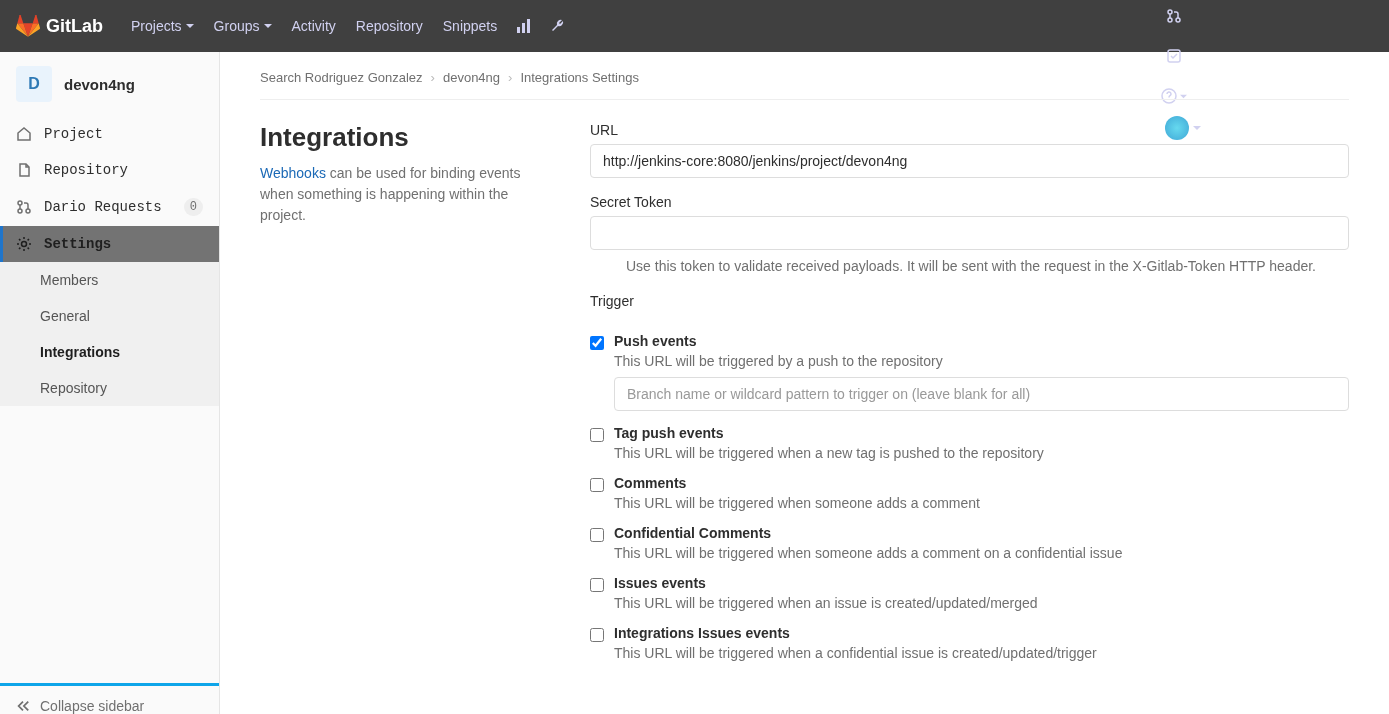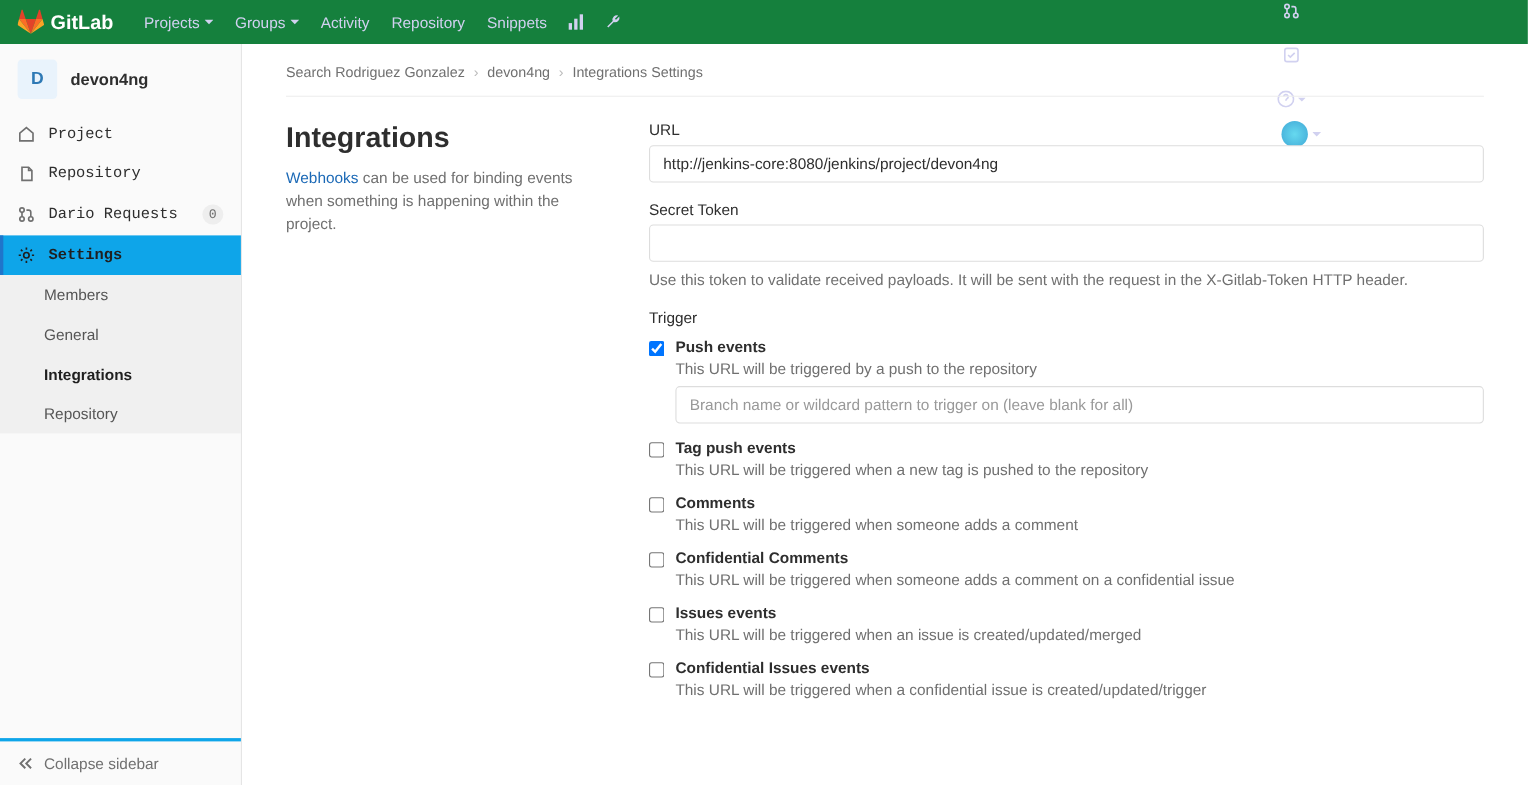--- a/index.html
+++ b/index.html
@@ -7,22 +7,22 @@
     font-family: "Segoe UI", -apple-system, Helvetica, Arial, sans-serif;
     font-size: 14px;
     color: #2e2e2e;
     background: #fff;
     width: 1389px;
     height: 714px;
     overflow: hidden;
   }
   
   .navbar {
-    height: 40px;
-    background: #15803d;
+    height: 52px;
+    background: #404040;
     display: flex;
     align-items: center;
     padding: 0 16px;
     color: #d1d1f0;
   }
   .navbar-left { display: flex; align-items: center; gap: 0; }
   .logo { display: flex; align-items: center; margin-right: 18px; cursor: pointer; }
   .logo svg { width: 24px; height: 24px; }
   .logo-text { color: #fff; font-weight: 700; font-size: 18px; margin-left: 6px; }
   .nav-item {
@@ -92,21 +92,21 @@
   .side-link {
     display: flex; align-items: center;
     padding: 10px 16px;
     color: #2e2e2e;
     font-size: 14px;
     cursor: pointer;
     font-family: Liberation Mono, monospace;
   }
   .side-link .icon { width: 16px; margin-right: 12px; color: #707070; display:flex; }
   .side-link.active {
-    background: #0ea5e9;
+    background: #737373;
     border-left: 3px solid #1f75cb;
     padding-left: 13px;
     font-weight: 700;
     color: #1f1f1f;
   }
   .side-link.active .icon { color: #1f1f1f; }
   .badge {
     margin-left: auto;
     background: #eee;
     color: #707070;
@@ -165,23 +165,23 @@
     width: 100%;
     height: 34px;
     border: 1px solid #ddd;
     border-radius: 4px;
     padding: 0 12px;
     font-size: 14px;
     color: #2e2e2e;
     background: #fff;
   }
   .text-input::placeholder { color: #999; }
-  .help-text { color: #707070; font-size: 14px; margin-top: 6px; line-height: 1.5; }
-
-  .trigger-title { font-weight: 400; font-size: 14px; margin-bottom: 10px; }
+  .help-text { color: #707070; font-size: 14px; margin-top: 6px; line-height: 1.5; margin-left: 36px; }
+
+  .trigger-title { font-weight: 400; font-size: 14px; margin-bottom: 24px; }
   .trigger-item { display:flex; margin-bottom: 14px; }
   .trigger-item input[type="checkbox"] {
     width: 14px; height: 14px; margin-top: 3px; margin-right: 10px;
     flex-shrink: 0; cursor:pointer;
   }
   .trigger-body { flex: 1; }
   .trigger-body .t-label { font-weight: 700; font-size: 14px; color:#2e2e2e; }
   .trigger-body .t-desc { color: #707070; font-size: 14px; margin-top: 4px; }
   .branch-input { margin-top: 8px; }
 </style>
@@ -439,21 +439,21 @@
             <input type="checkbox" style="">
             <div class="trigger-body">
               <div class="t-label">Issues events</div>
               <div class="t-desc">This URL will be triggered when an issue is created/updated/merged</div>
             </div>
           </div>
 
           <div class="trigger-item">
             <input type="checkbox" style="">
             <div class="trigger-body">
-              <div class="t-label">Confidential Issues events</div>
+              <div class="t-label">Integrations Issues events</div>
               <div class="t-desc">This URL will be triggered when a confidential issue is created/updated/trigger</div>
             </div>
           </div>
 
         </div>
       </div>
     </div>
   </div>
 </div>
 

